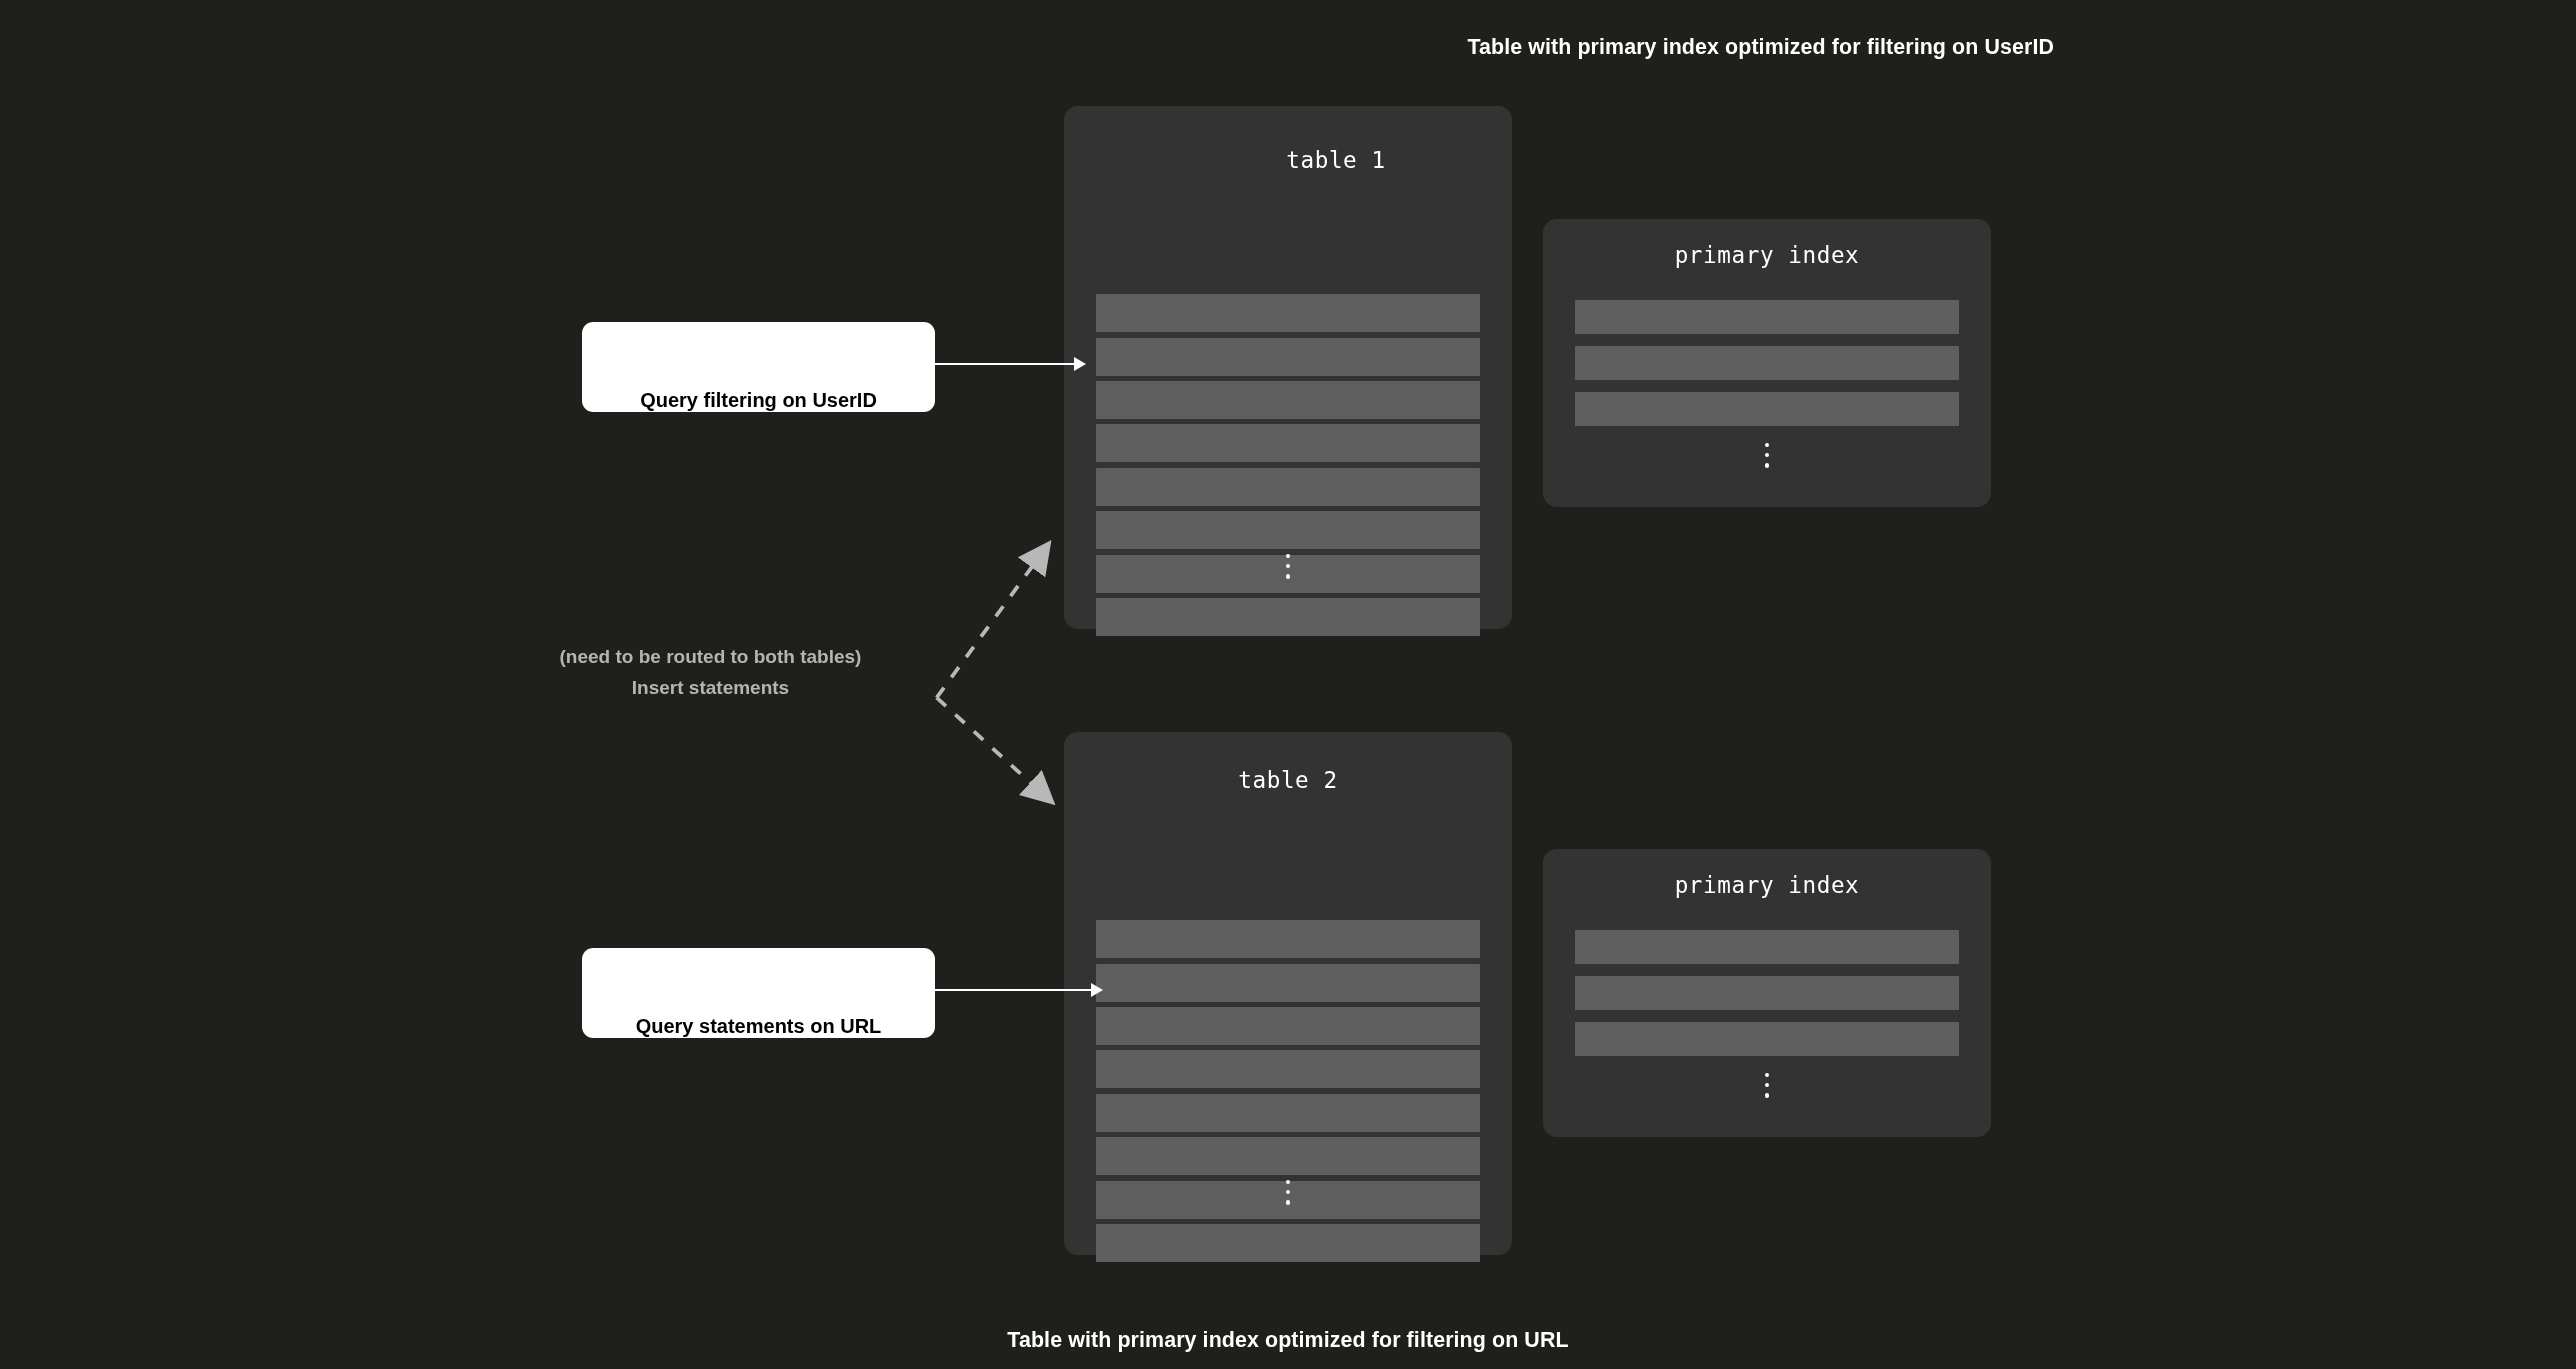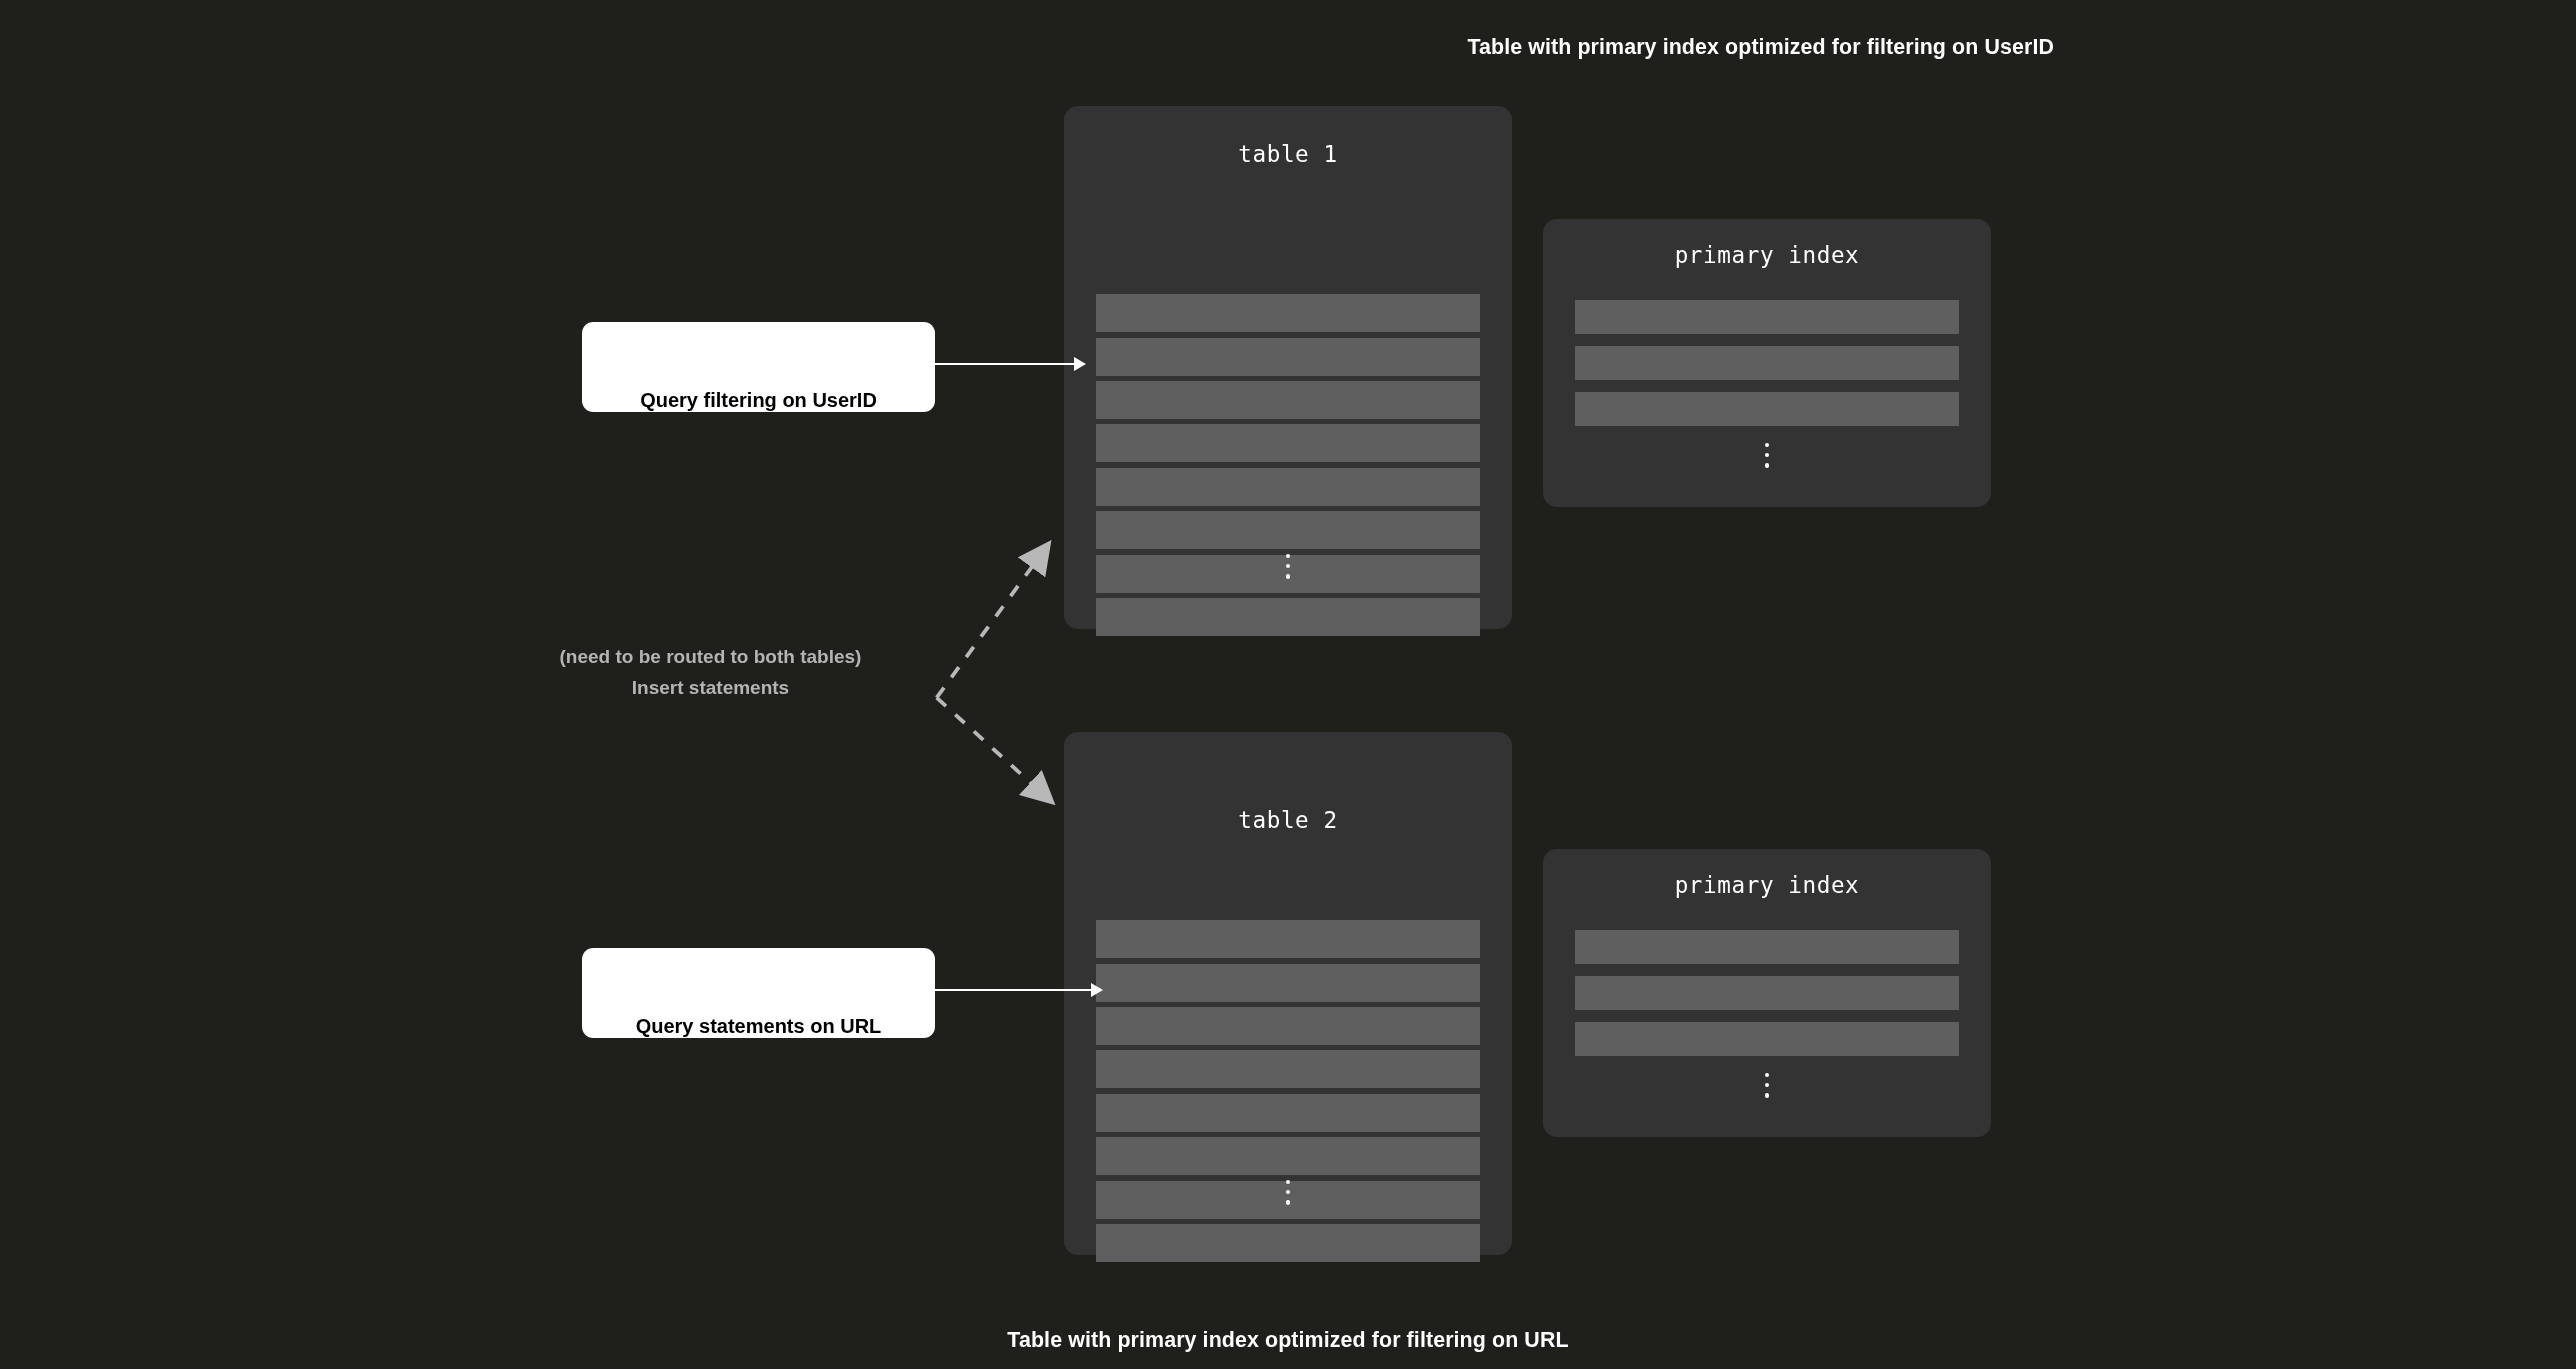--- a/index.html
+++ b/index.html
@@ -123,21 +123,21 @@
   }
 </style>
 </head>
 <body>
 
 <div id="stage">
 
   <div id="caption-top" class="caption">Table with primary index optimized for filtering on UserID</div>
 
   <div class="card" style="left:1064px; top:106px; width:448px; height:523px;">
-    <div class="card-title" style="top:35px;">table 1</div>
+    <div class="card-title" style="top:41px;padding-left:48px;">table 1</div>
 
     <div class="row-bar" style="left:32px; top:192px; width:384px; height:38px; margin-top:-3.8px;"></div>
     <div class="row-bar" style="left:32px; top:236px; width:384px; height:38px; margin-top:-3.8px;"></div>
     <div class="row-bar" style="left:32px; top:279px; width:384px; height:38px; margin-top:-3.8px;"></div>
     <div class="row-bar" style="left:32px; top:322px; width:384px; height:38px; margin-top:-3.8px;"></div>
     <div class="row-bar" style="left:32px; top:366px; width:384px; height:38px; margin-top:-3.8px;"></div>
     <div class="row-bar" style="left:32px; top:409px; width:384px; height:38px; margin-top:-3.8px;"></div>
     <div class="row-bar" style="left:32px; top:453px; width:384px; height:38px; margin-top:-3.8px;"></div>
     <div class="row-bar" style="left:32px; top:496px; width:384px; height:38px; margin-top:-3.8px;"></div>
 
@@ -156,21 +156,21 @@
     <div class="row-bar" style="left:32px; top:173px; width:384px; height:34px;"></div>
 
     <div class="vdots" style="left:221px; top:224px;">
       <span></span>
         <span></span>
         <span></span>
     </div>
   </div>
 
   <div class="card" style="left:1064px; top:732px; width:448px; height:523px;">
-    <div class="card-title" style="top:35px;margin-top:40px;">table 2</div>
+    <div class="card-title" style="top:35px;">table 2</div>
 
     <div class="row-bar" style="left:32px; top:192px; width:384px; height:38px; margin-top:-3.8px;"></div>
     <div class="row-bar" style="left:32px; top:236px; width:384px; height:38px; margin-top:-3.8px;"></div>
     <div class="row-bar" style="left:32px; top:279px; width:384px; height:38px; margin-top:-3.8px;"></div>
     <div class="row-bar" style="left:32px; top:322px; width:384px; height:38px; margin-top:-3.8px;"></div>
     <div class="row-bar" style="left:32px; top:366px; width:384px; height:38px; margin-top:-3.8px;"></div>
     <div class="row-bar" style="left:32px; top:409px; width:384px; height:38px; margin-top:-3.8px;"></div>
     <div class="row-bar" style="left:32px; top:453px; width:384px; height:38px; margin-top:-3.8px;"></div>
     <div class="row-bar" style="left:32px; top:496px; width:384px; height:38px; margin-top:-3.8px;"></div>
 

